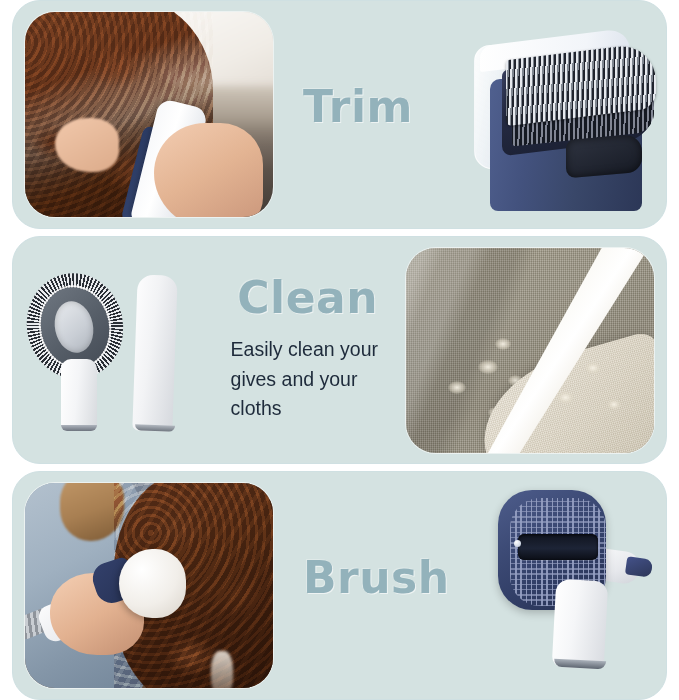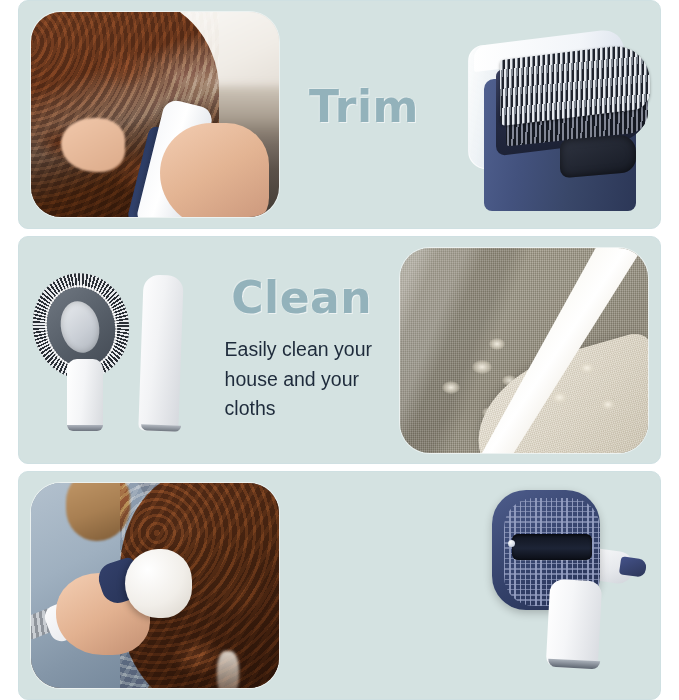--- a/index.html
+++ b/index.html
@@ -19,22 +19,22 @@
     width: 679px;
     height: 700px;
     display: flex;
     flex-direction: column;
     background: #ffffff;
   }
 
   
   .panel {
     position: relative;
-    margin: 0 18px;
-    border-radius: 10px;
+    margin: 0 12px;
+    border-radius: 28px;
     background: #d4e2e1;
     border: 1px solid #cfe0e2;
     overflow: hidden;
     box-sizing: border-box;
     flex: 1 1 0;
   }
   .panel + .panel { margin-top: 7px; }
 
   .panel-inner {
     position: absolute;
@@ -475,21 +475,21 @@
           <div class="hair-tuft" style="left:72%;top:56%;width:16px;height:12px;"></div>
           <div class="hair-tuft" style="left:61%;top:70%;width:17px;height:13px;"></div>
           <div class="hair-tuft" style="left:81%;top:74%;width:14px;height:11px;"></div>
           <div class="fab-blade"></div>
         </div>
       </div>
 
       <div class="textcol align-right">
         <h2 class="heading">Clean</h2>
         <p class="body-text">Easily clean your
-house and your
+gives and your
 cloths</p>
       </div>
 
       <div class="productcol wide">
         <div class="brushset">
           <div class="bs-bristles"></div>
           <div class="bs-ring"></div>
           <div class="bs-center"></div>
           <div class="bs-handle"></div>
           <div class="bs-handle-base"></div>
@@ -514,20 +514,21 @@
           <div class="br-white-patch"></div>
           <div class="br-cord"></div>
           <div class="br-tool-handle"></div>
           <div class="br-hand"></div>
           <div class="br-tool-neck"></div>
           <div class="br-tool-head"></div>
         </div>
       </div>
 
       <div class="textcol align-left">
+        <h2 class="heading">Brush</h2>
       </div>
 
       <div class="productcol">
         <div class="brushgun">
           <div class="bg-neck"></div>
           <div class="bg-nozzle"></div>
           <div class="bg-head">
             <div class="bg-pins"></div>
             <div class="bg-slot"></div>
             <div class="bg-dot"></div>

